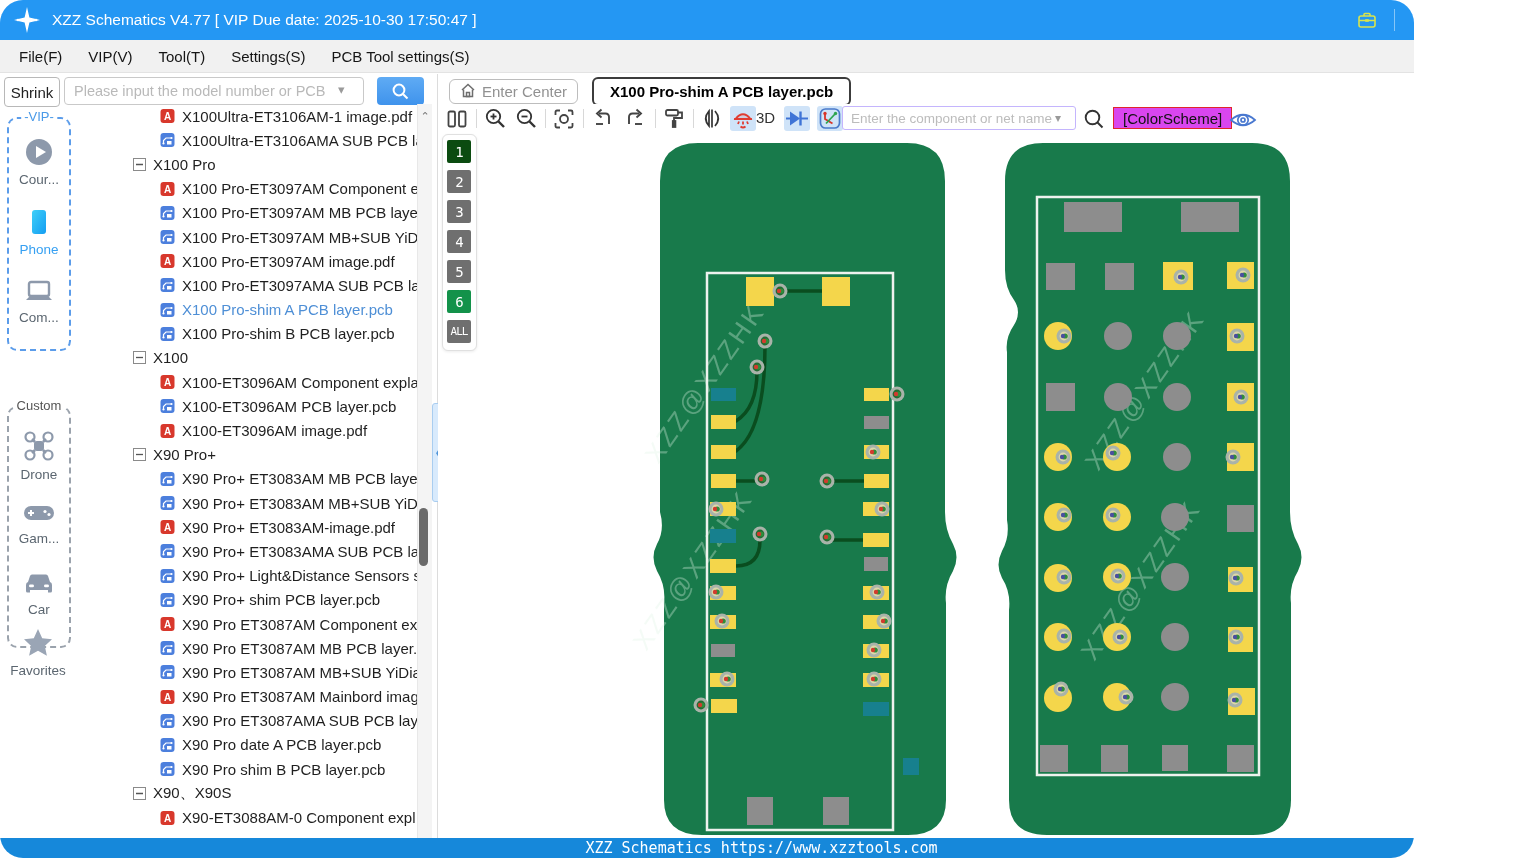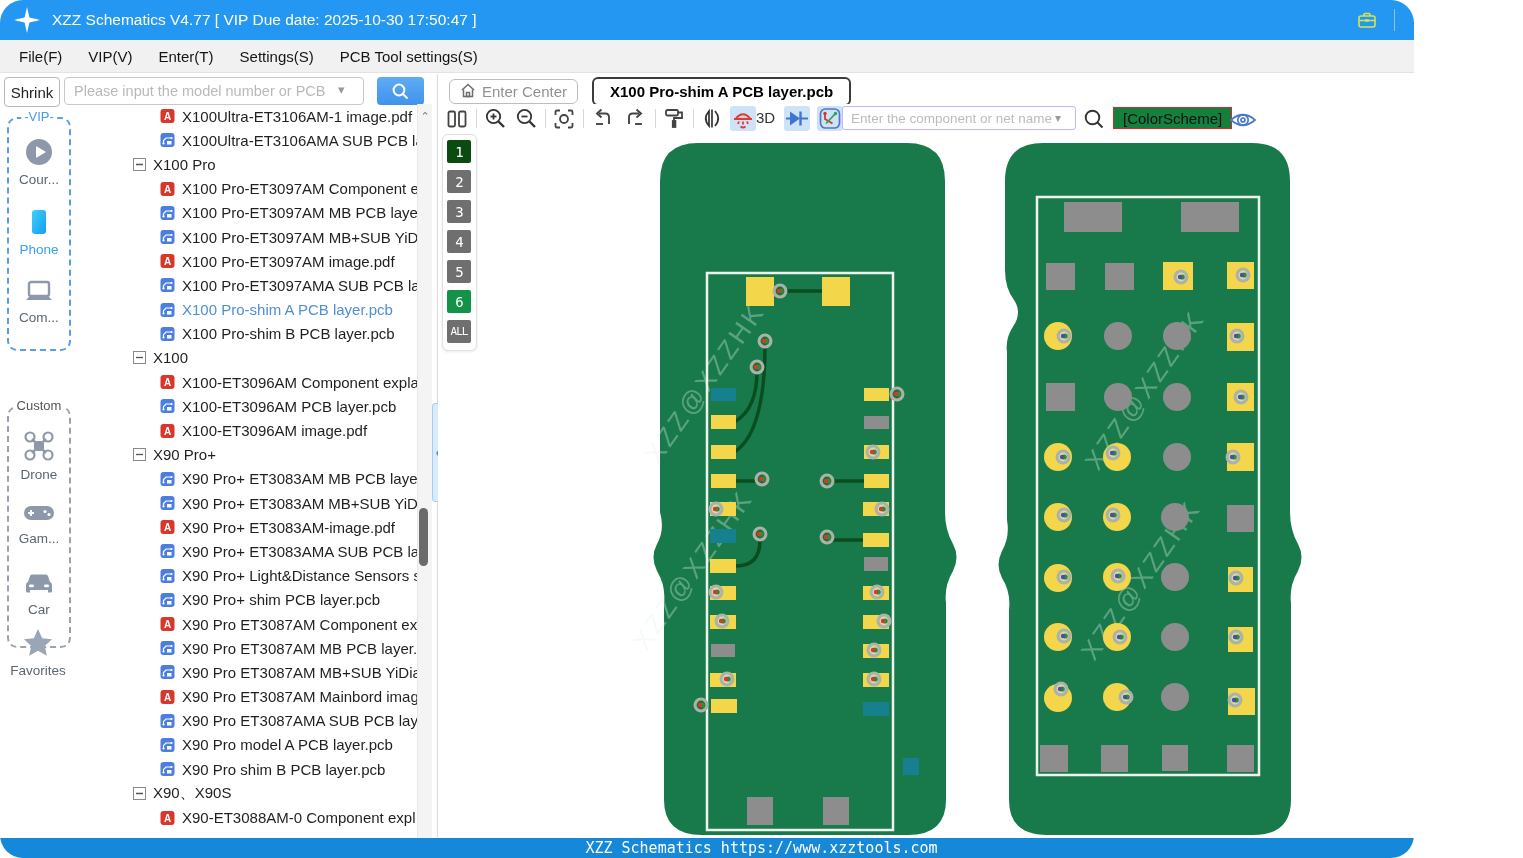--- a/index.html
+++ b/index.html
@@ -67,21 +67,21 @@
   .tbtn{position:absolute;top:2px;width:26px;height:25px;display:flex;align-items:center;justify-content:center;
       border-radius:3px;cursor:pointer;}
   .tbtn.on{background:#cfe3f8;}
   .tsep{position:absolute;top:5px;width:1px;height:19px;background:#d8d8d8;}
   #threed-label{position:absolute;left:318px;top:5px;font-size:15px;color:#333;}
   #net-search{position:absolute;left:404px;top:2px;width:234px;height:24px;border:1px solid #c4b5fd;border-radius:3px;
       box-sizing:border-box;font-size:13.5px;padding:0 22px 0 8px;color:#444;outline:none;}
   #net-search::placeholder{color:#bcbcbc;}
   #net-chevron{position:absolute;left:617px;top:7px;color:#9a9a9a;font-size:12px;}
   #colorscheme-btn{position:absolute;left:675px;top:3px;height:22px;border:1.5px solid #e0262b;display:flex;
-      align-items:center;padding:0 9px;font-size:15px;color:#111;background:#15803d;box-sizing:border-box;}
+      align-items:center;padding:0 9px;font-size:15px;color:#111;background:#d946ef;box-sizing:border-box;}
   #eye-btn{position:absolute;left:790px;top:3px;}
   #panel-toggle-btn{position:absolute;left:1048px;top:2px;}
   
   #layer-panel{left:442px;top:134px;width:33px;height:214px;background:#fff;border:1px solid #e0e0e0;
       border-radius:6px;box-shadow:0 1px 3px rgba(0,0,0,.08);}
   .layer-btn{position:absolute;left:4px;width:24px;height:23px;color:#fff;display:flex;align-items:center;
       justify-content:center;font-family:"DejaVu Sans Mono",monospace;font-size:14px;border-radius:2px;
       cursor:pointer;letter-spacing:-1px;}
   
   #canvas{left:438px;top:133px;width:1085px;height:705px;background:#fff;}
@@ -126,21 +126,21 @@
             <line x1="2" y1="2" x2="15" y2="15"></line>
             <line x1="15" y1="2" x2="2" y2="15"></line>
           </svg>
       </span>
     </div>
   </div>
 
   <div class="abs" id="menubar">
       <span class="menu-item">File(F)</span>
       <span class="menu-item">VIP(V)</span>
-      <span class="menu-item">Enter(T)</span>
+      <span class="menu-item">Tool(T)</span>
       <span class="menu-item">Settings(S)</span>
       <span class="menu-item">PCB Tool settings(S)</span>
     </div>
 
   <div class="abs" id="shrink-btn">Shrink</div>
   <input class="abs" id="model-search" placeholder="Please input the model number or PCB" style="">
   <span class="abs" id="model-chevron">▾</span>
   <div class="abs" id="model-search-btn">
     <svg width="19" height="19" viewBox="0 0 19 19" fill="none" stroke="#fff" stroke-width="2">
       <circle cx="8" cy="8" r="5.4"></circle>
@@ -485,21 +485,21 @@
       <div class="tree-row lvl1">
         <span class="ticon">
           <svg width="15" height="16" viewBox="0 0 15 16">
             <rect x="0.5" y="1" width="14" height="14" rx="3" fill="#4c7fdd"></rect>
             <path d="M3.5,11.5 L3.5,8.5 L6,6 L11.5,6" stroke="#fff" stroke-width="1.2" fill="none"></path>
             <circle cx="3.5" cy="11.5" r="1.1" fill="#fff"></circle>
             <circle cx="11.5" cy="6" r="1.1" fill="#fff"></circle>
             <rect x="7" y="9" width="4.5" height="3.5" fill="#fff"></rect>
           </svg>
         </span>
-        <span>X90 Pro model A PCB layer.pcb</span>
+        <span>X90 Pro date A PCB layer.pcb</span>
       </div>
       <div class="tree-row lvl1">
         <span class="ticon">
           <svg width="15" height="16" viewBox="0 0 15 16">
             <rect x="0.5" y="1" width="14" height="14" rx="3" fill="#4c7fdd"></rect>
             <path d="M3.5,11.5 L3.5,8.5 L6,6 L11.5,6" stroke="#fff" stroke-width="1.2" fill="none"></path>
             <circle cx="3.5" cy="11.5" r="1.1" fill="#fff"></circle>
             <circle cx="11.5" cy="6" r="1.1" fill="#fff"></circle>
             <rect x="7" y="9" width="4.5" height="3.5" fill="#fff"></rect>
           </svg>

